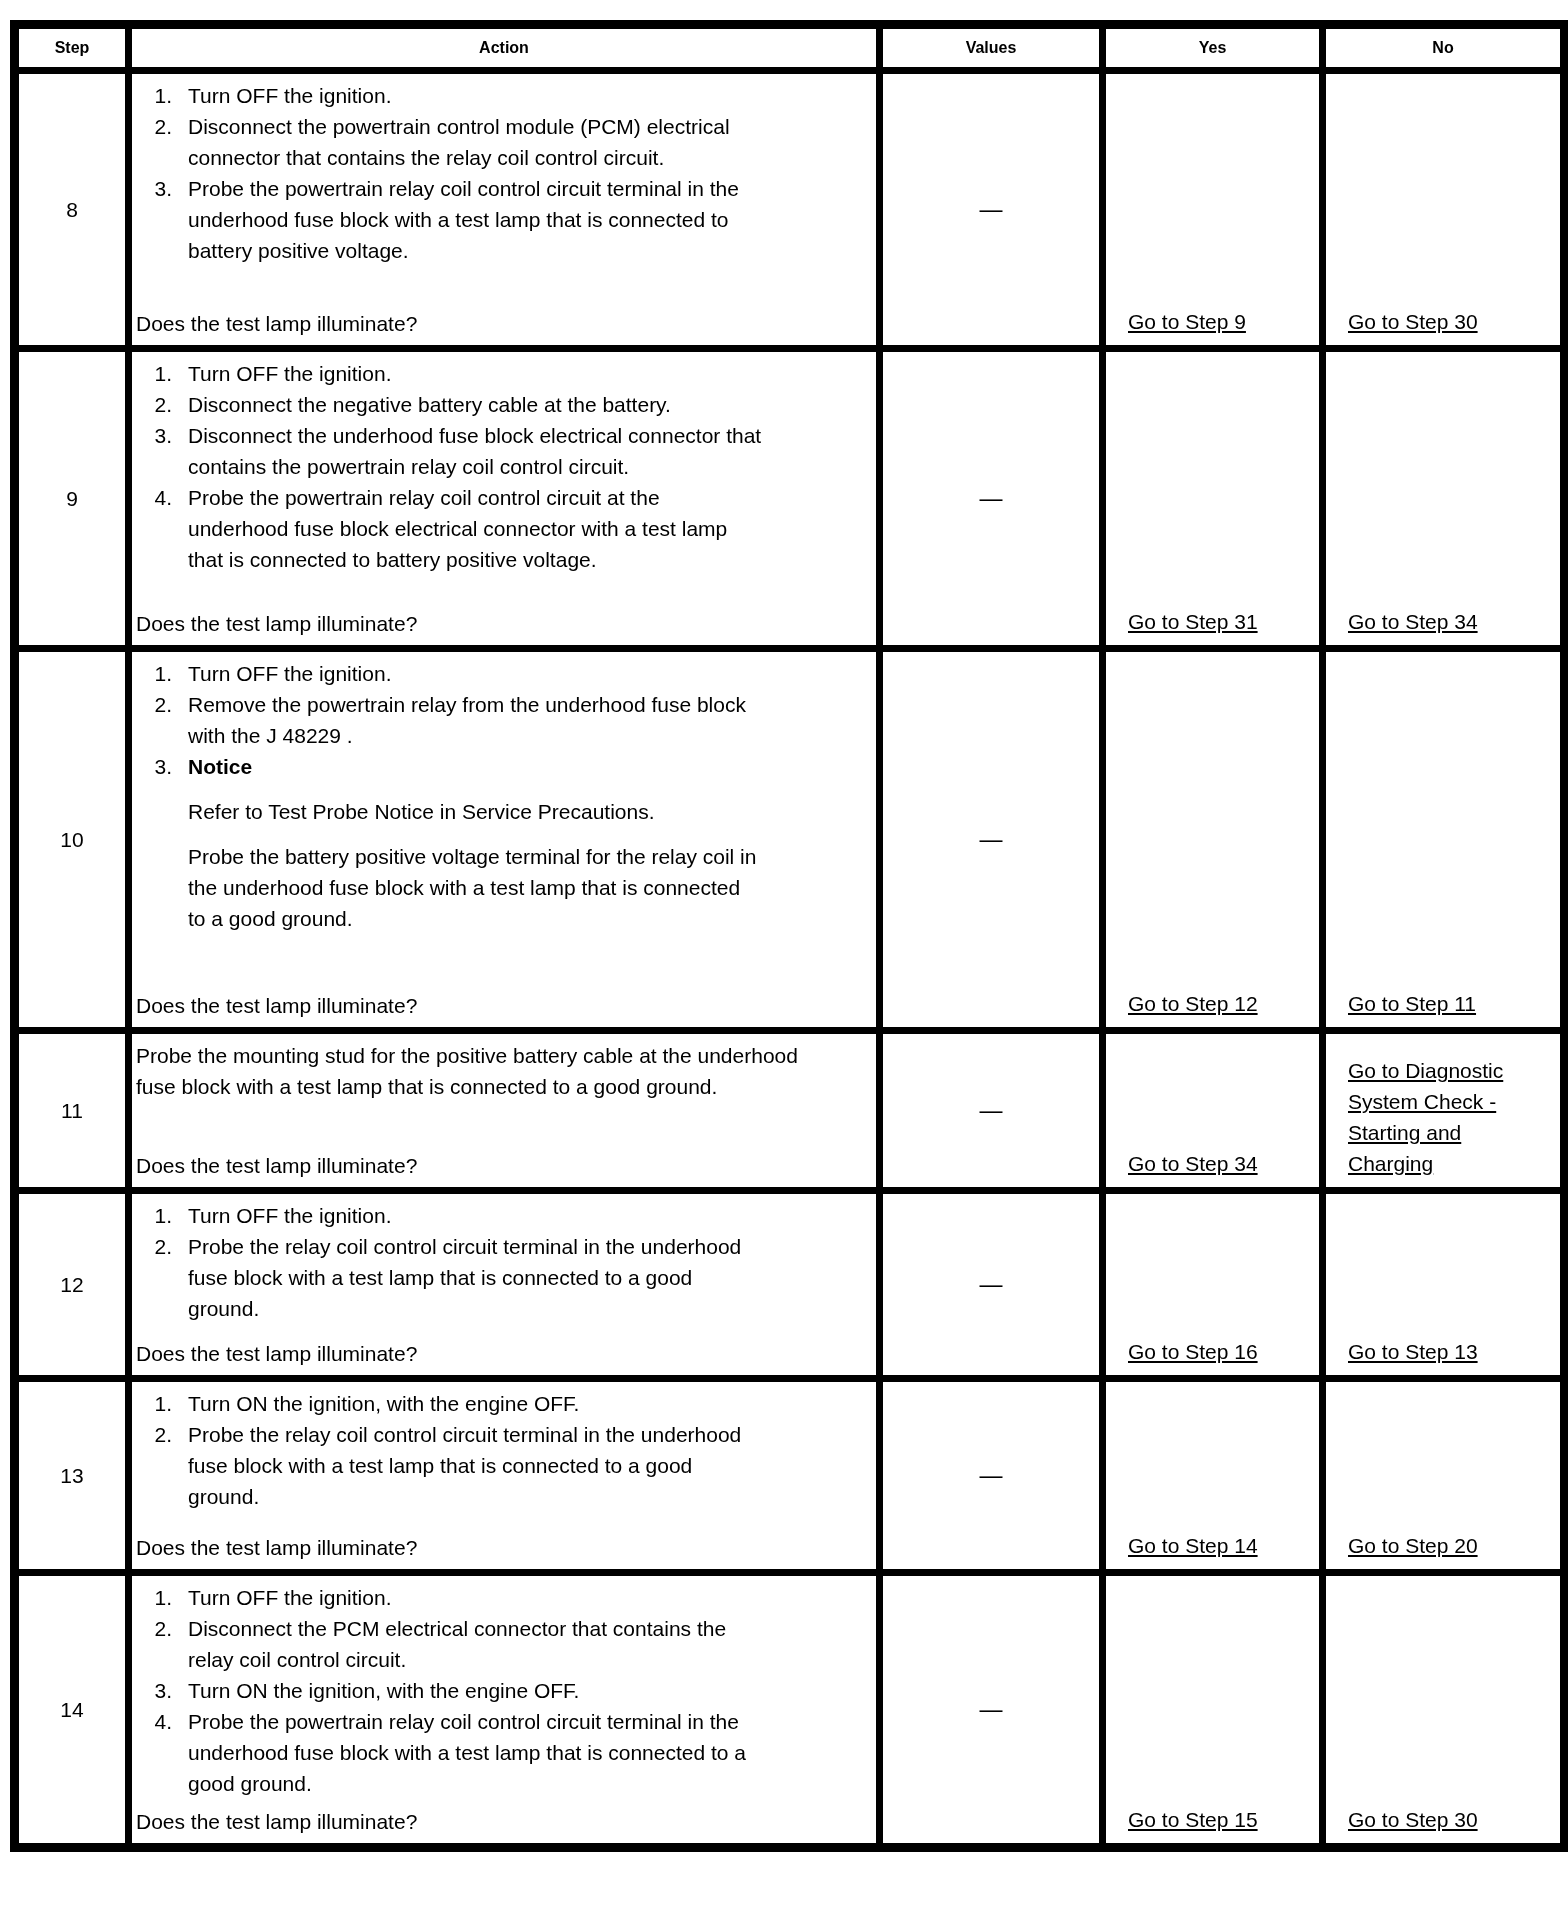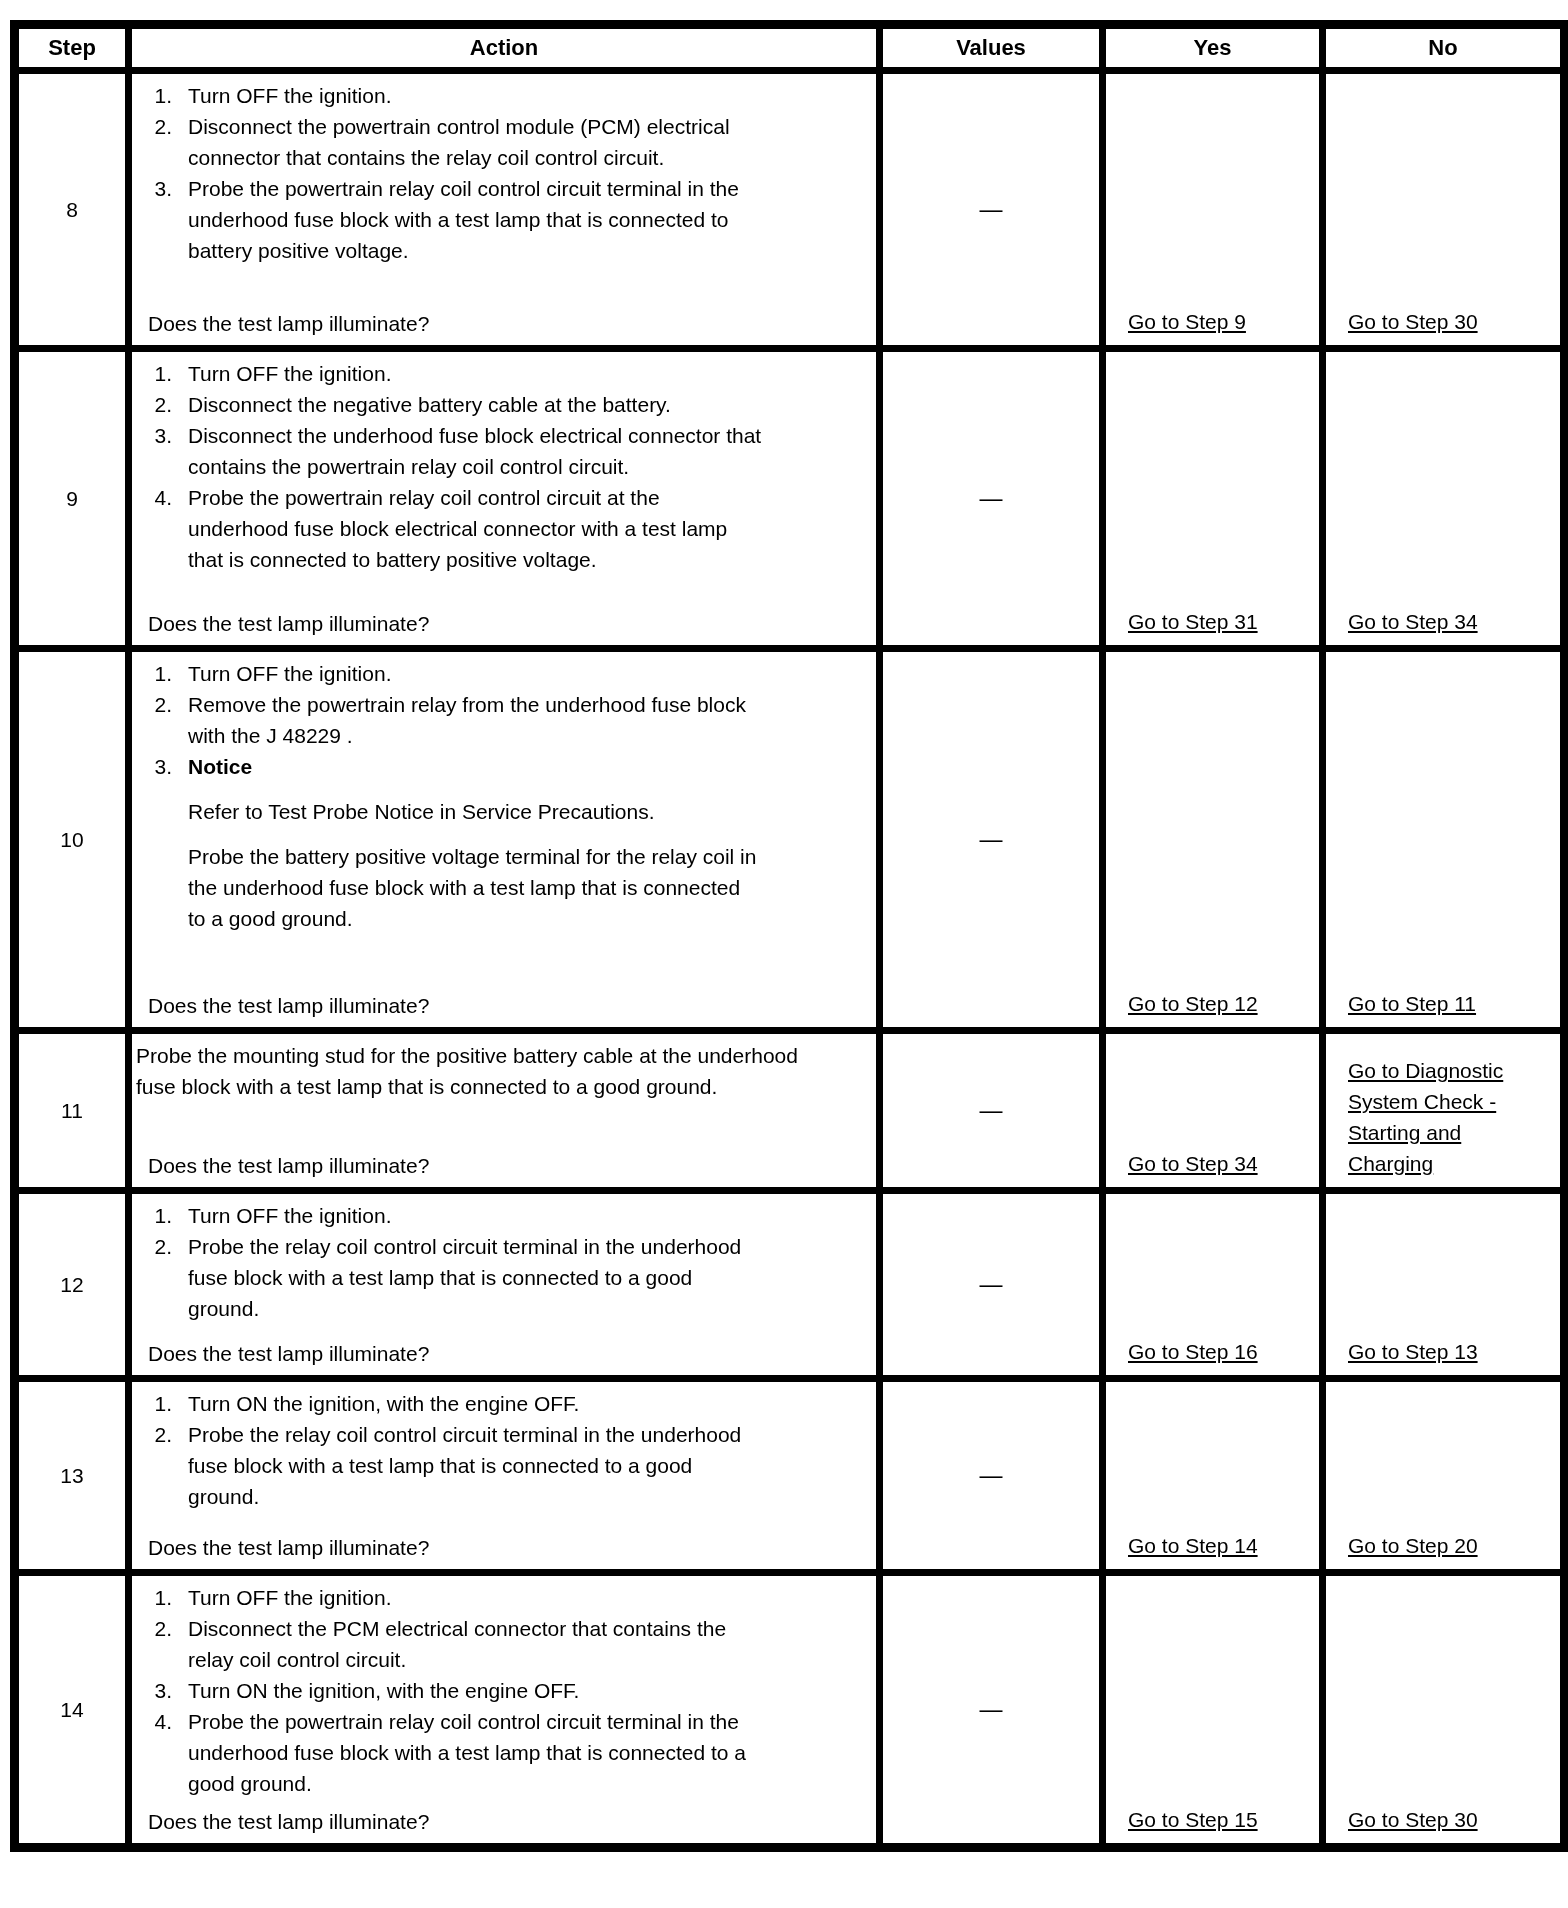--- a/index.html
+++ b/index.html
@@ -13,21 +13,21 @@
     font-family: "Liberation Sans", sans-serif;
   }
   table.diag {
     border-collapse: collapse;
     table-layout: fixed;
     width: 1550px;
     border: 9px solid #000;
   }
   th, td { border: 7px solid #000; background: #fff; }
   th {
-    font-size: 22px;
+    font-size: 16px;
     font-weight: bold;
     text-align: center;
     vertical-align: middle;
     height: 38px;
     padding: 0;
   }
   td {
     font-size: 21px;
     line-height: 31px;
     vertical-align: top;
@@ -62,21 +62,20 @@
     margin-top: 14px;
     margin-left: 52px;
     width: 575px;
   }
   .lead { width: 705px; }
   .question {
     position: absolute;
     left: 4px;
     bottom: 6px;
     white-space: nowrap;
-    margin-left: 12px;
   }
   td.values-cell {
     text-align: center;
     vertical-align: middle;
     font-size: 23px;
   }
   td.yes-cell, td.no-cell {
     vertical-align: bottom;
     padding: 0 22px 8px 22px;
     text-decoration: underline;

